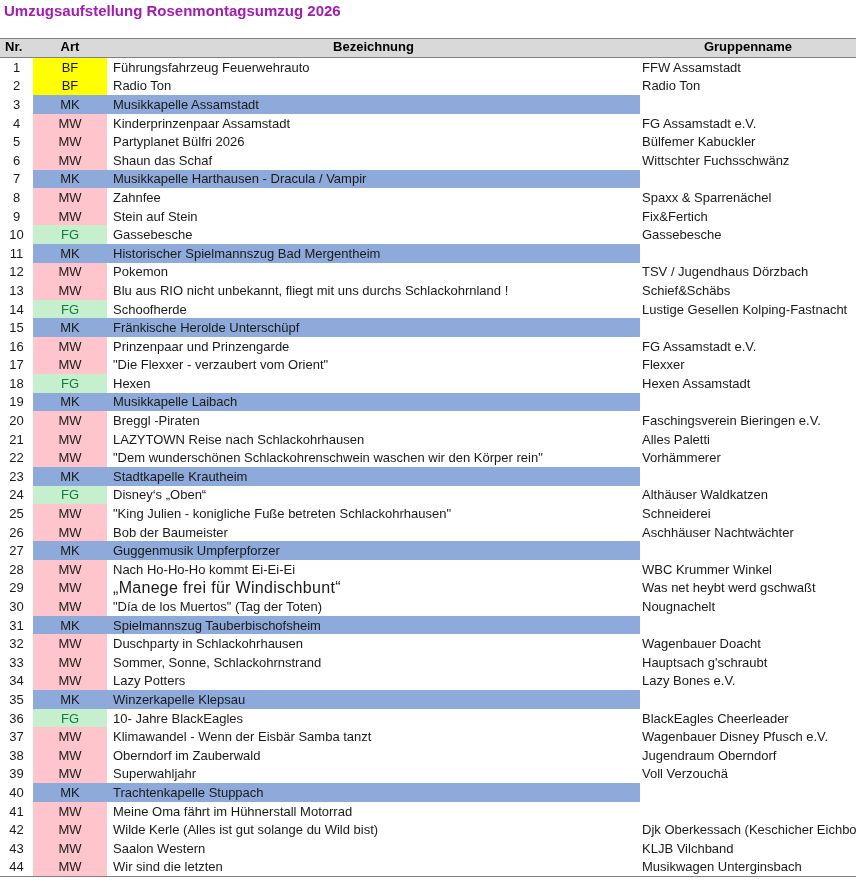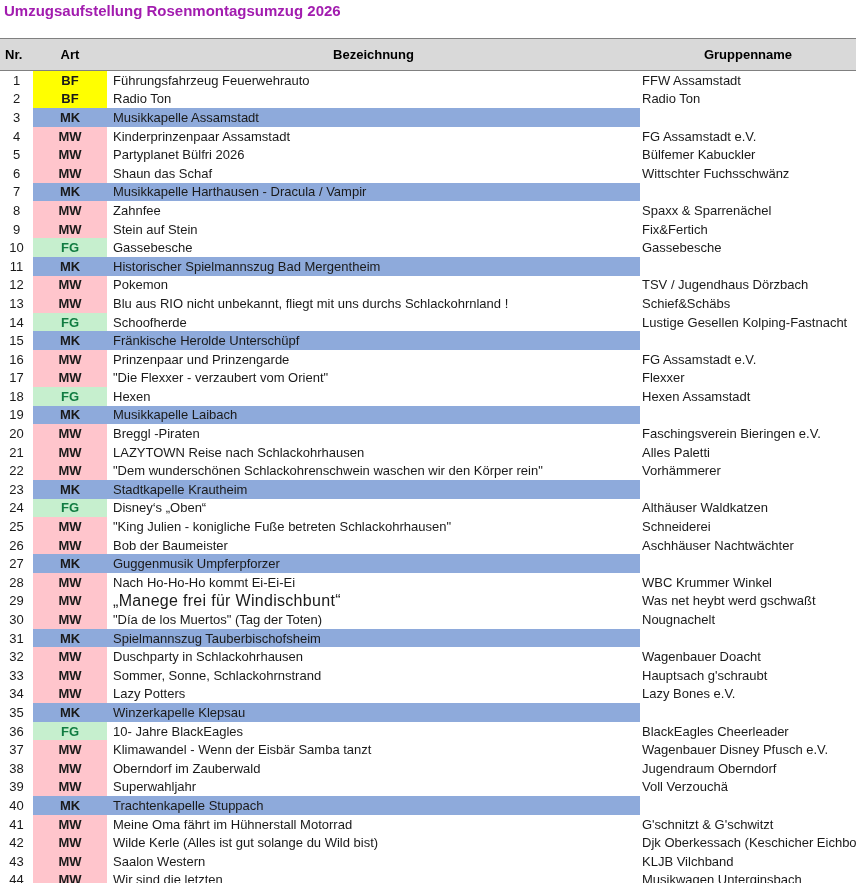--- a/index.html
+++ b/index.html
@@ -12,34 +12,34 @@
   .title{
     position:absolute;left:4px;top:2px;
     font-size:15px;font-weight:bold;color:#a21caf;
     white-space:nowrap;
   }
   .table{
     position:absolute;left:0;top:38px;width:856px;
     font-size:13px;
   }
   .header-row{
-    display:flex;align-items:center;
-    height:33px;box-sizing:border-box;
+    display:flex;
+    height:20px;box-sizing:border-box;
     background:var(--header,#D9D9D9);
     border-top:1px solid var(--border,#808080);
     border-bottom:1px solid var(--border,#808080);
     font-weight:bold;color:#000;
   }
   .row{
     display:flex;align-items:stretch;
     height:18.6px;box-sizing:border-box;
     white-space:nowrap;
   }
   .c-nr{width:33px;flex:0 0 33px;text-align:center;display:flex;align-items:center;justify-content:center;}
-  .c-art{width:74px;flex:0 0 74px;display:flex;align-items:center;justify-content:center;font-weight:bold;}
+  .c-art{width:74px;flex:0 0 74px;display:flex;align-items:center;justify-content:center;}
   .c-bez{width:533px;flex:0 0 533px;display:flex;align-items:center;padding-left:6px;box-sizing:border-box;overflow:hidden;}
   .c-grp{flex:1 1 auto;display:flex;align-items:center;padding-left:2px;overflow:hidden;}
   .h-nr{width:33px;flex:0 0 33px;padding-left:5px;box-sizing:border-box;}
   .h-art{width:74px;flex:0 0 74px;text-align:center;}
   .h-bez{width:533px;flex:0 0 533px;text-align:center;}
   .h-grp{flex:1 1 auto;text-align:center;}
   .row.art-BF .c-art{background:var(--bf,#FFFF00);}
   .row.art-MW .c-art{background:var(--mw,#FFC5CC);}
   .row.art-FG .c-art{background:var(--fgreen,#C6EFCE);color:var(--fgreen-text,#107C41);}
   .row.art-MK .c-art,.row.art-MK .c-bez{background:var(--mk,#8EAADB);}
@@ -296,21 +296,20 @@
       <div class="row art-MK">
         <div class="c-nr">40</div>
         <div class="c-art">MK</div>
         <div class="c-bez">Trachtenkapelle Stuppach</div>
         <div class="c-grp"></div>
       </div>
       <div class="row art-MW">
         <div class="c-nr">41</div>
         <div class="c-art">MW</div>
         <div class="c-bez">Meine Oma fährt im Hühnerstall Motorrad</div>
-        <div class="c-grp">G'schnitzt &amp; G'schwitzt</div>
       </div>
       <div class="row art-MW">
         <div class="c-nr">42</div>
         <div class="c-art">MW</div>
         <div class="c-bez">Wilde Kerle (Alles ist gut solange du Wild bist)</div>
         <div class="c-grp">Djk Oberkessach (Keschicher Eichbor</div>
       </div>
       <div class="row art-MW">
         <div class="c-nr">43</div>
         <div class="c-art">MW</div>

